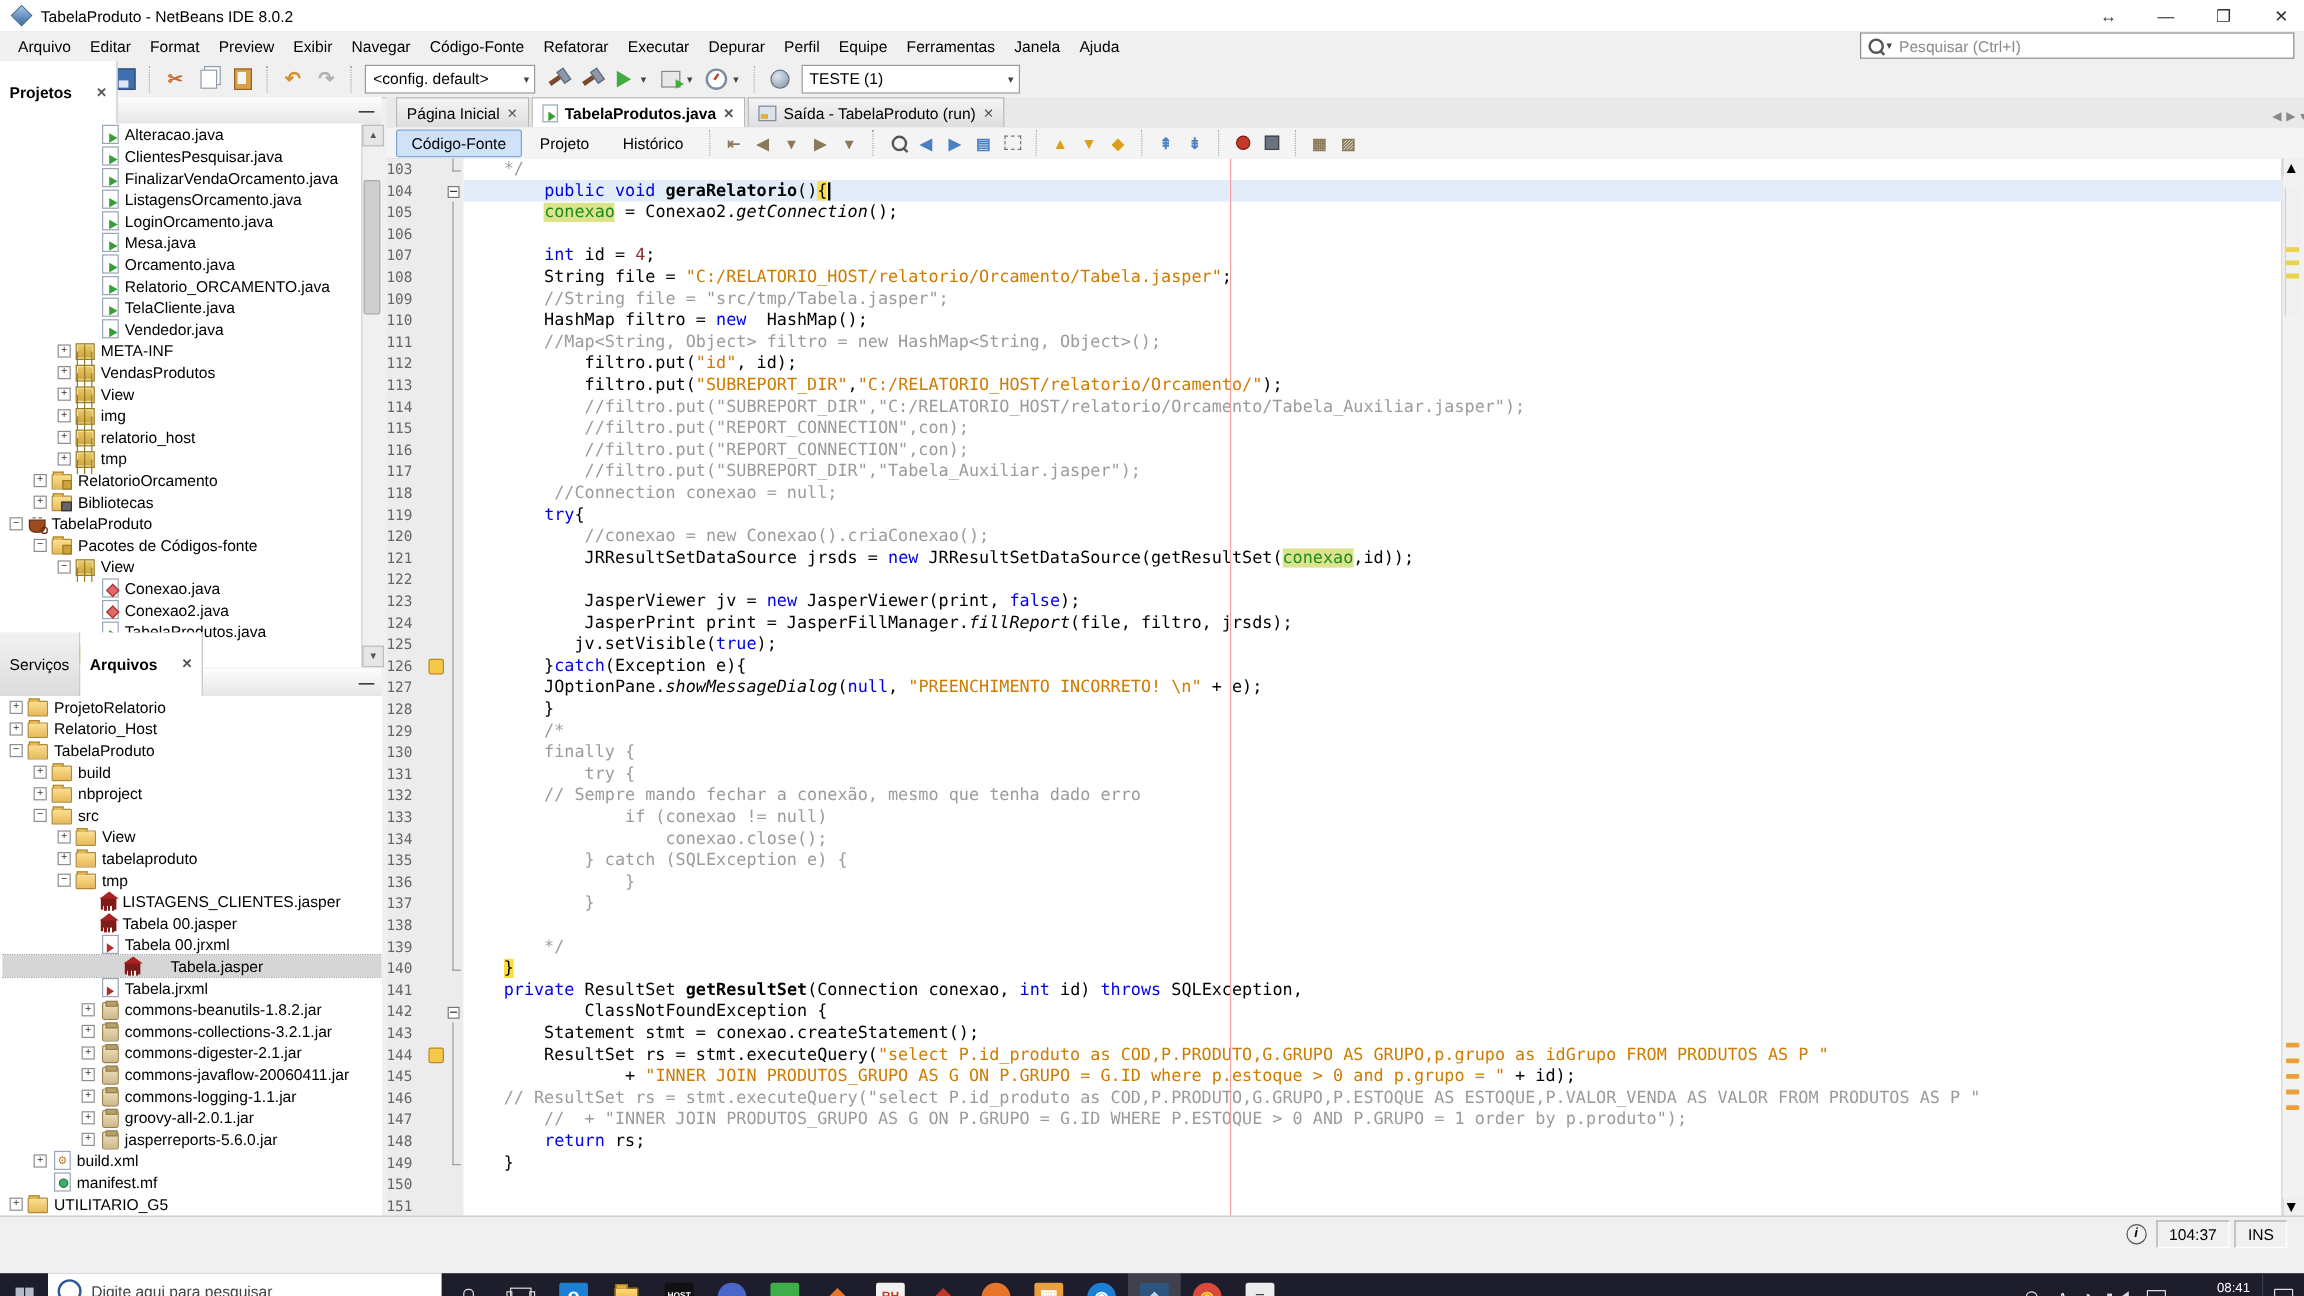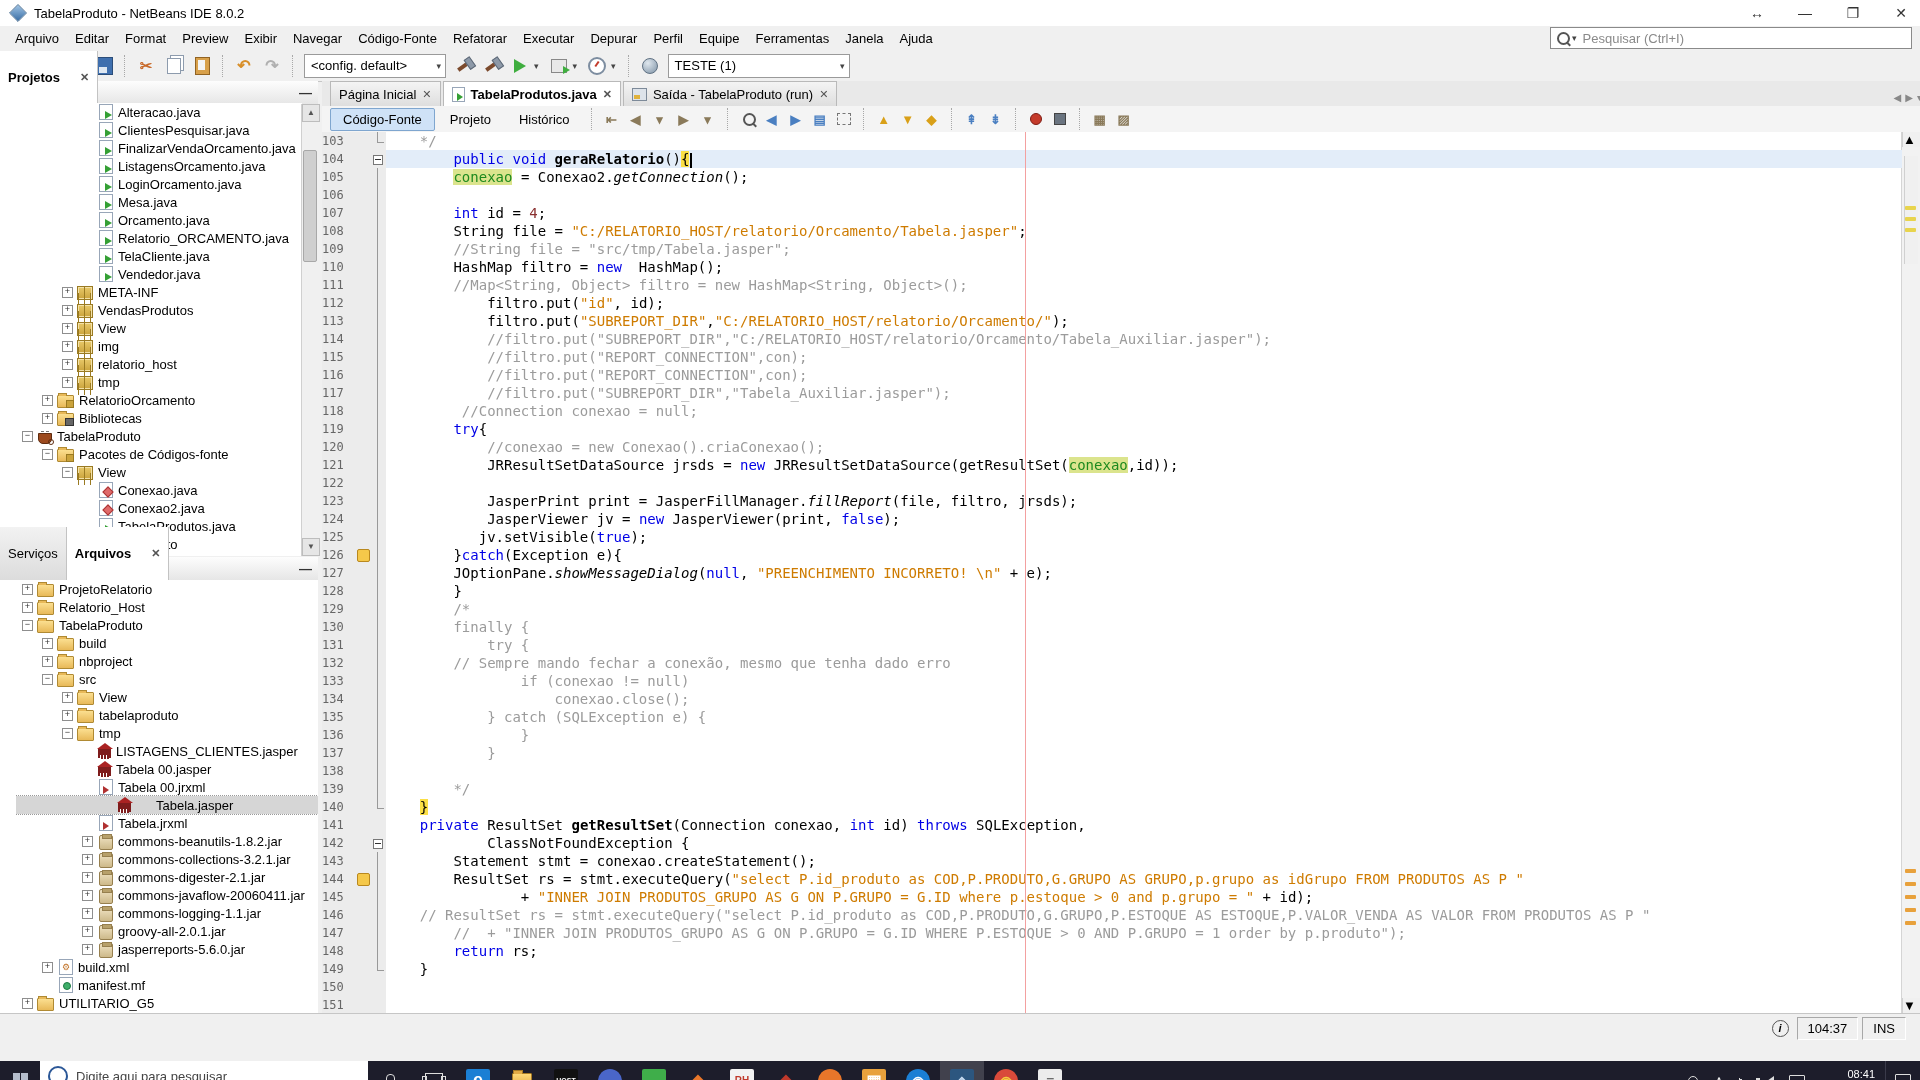--- a/index.html
+++ b/index.html
@@ -45,21 +45,21 @@
   .gauge{width:14px;height:14px;border:2px solid #7d8da0;border-radius:50%;position:relative;background:#fff;}
   .gauge::after{content:"";position:absolute;left:6px;top:2px;width:2px;height:6px;background:#c43a2a;transform:rotate(35deg);}
   .ball{width:14px;height:14px;border-radius:50%;background:radial-gradient(circle at 35% 30%,#dfe7ee,#7f93a6);border:1px solid #5f7183;}
   
   #leftcol{left:0;top:81px;width:318px;height:932px;background:#f0f0f0;}
   .panel-hdr{height:23px;background:linear-gradient(#fdfdfd,#e6e6e6);border-bottom:1px solid #b9b9b9;display:flex;align-items:flex-end;}
   .ptab{padding:18px 8px;border-right:1px solid #c3c3c3;display:flex;gap:20px;align-items:center;background:linear-gradient(#f2f2f2,#dcdcdc);height:17px;}
   .ptab.active{background:#fff;font-weight:bold;}
   .ptab .x{color:#555;font-size:11px;}
   .collapse{margin-left:auto;margin-right:6px;color:#333;font-weight:bold;align-self:center;}
-  .tree{position:absolute;left:16px;right:16px;overflow:hidden;background:#fff;}
+  .tree{position:absolute;left:2px;right:16px;overflow:hidden;background:#fff;}
   .treebg{position:absolute;left:0;right:0;background:#fff;}
   .trow{height:18px;display:flex;align-items:center;white-space:nowrap;}
   .trow.sel{background:#d6d6d6;outline:1px dotted #9a9a9a;gap:20px;}
   .exp{width:9px;height:9px;border:1px solid #8e8e8e;background:#fff;font-size:9px;line-height:7px;text-align:center;margin-right:4px;flex:none;color:#333;}
   .noexp{width:15px;flex:none;}
   .ticon{width:16px;height:15px;margin-right:5px;flex:none;position:relative;}
   
   .ic-java{background:#fff;border:1px solid #98a6b8;width:12px;height:14px;margin-left:2px;}
   .ic-java::after{content:"";position:absolute;left:5px;top:6px;width:0;height:0;border-left:7px solid #35a035;border-top:4px solid transparent;border-bottom:4px solid transparent;}
   .ic-class{background:#fff;border:1px solid #98a6b8;width:12px;height:14px;margin-left:2px;}
@@ -991,22 +991,22 @@
           <div class="cline"><span class="tk-p">            filtro.put(</span><span class="tk-s">"SUBREPORT_DIR"</span><span class="tk-p">,</span><span class="tk-s">"C:/RELATORIO_HOST/relatorio/Orcamento/"</span><span class="tk-p">);</span></div>
           <div class="cline"><span class="tk-c">            //filtro.put("SUBREPORT_DIR","C:/RELATORIO_HOST/relatorio/Orcamento/Tabela_Auxiliar.jasper");</span></div>
           <div class="cline"><span class="tk-c">            //filtro.put("REPORT_CONNECTION",con);</span></div>
           <div class="cline"><span class="tk-c">            //filtro.put("REPORT_CONNECTION",con);</span></div>
           <div class="cline"><span class="tk-c">            //filtro.put("SUBREPORT_DIR","Tabela_Auxiliar.jasper");</span></div>
           <div class="cline"><span class="tk-c">         //Connection conexao = null;</span></div>
           <div class="cline"><span class="tk-p">        </span><span class="tk-k">try</span><span class="tk-p">{</span></div>
           <div class="cline"><span class="tk-c">            //conexao = new Conexao().criaConexao();</span></div>
           <div class="cline"><span class="tk-p">            JRResultSetDataSource jrsds = </span><span class="tk-k">new</span><span class="tk-p"> JRResultSetDataSource(getResultSet(</span><span class="tk-ho">conexao</span><span class="tk-p">,id));</span></div>
           <div class="cline"></div>
+          <div class="cline"><span class="tk-p">            JasperViewer jv = </span><span class="tk-k">new</span><span class="tk-p"> JasperViewer(print, </span><span class="tk-k">false</span><span class="tk-p">);</span></div>
           <div class="cline"><span class="tk-p">            JasperPrint print = JasperFillManager.</span><span class="tk-i">fillReport</span><span class="tk-p">(file, filtro, jrsds);</span></div>
-          <div class="cline"><span class="tk-p">            JasperViewer jv = </span><span class="tk-k">new</span><span class="tk-p"> JasperViewer(print, </span><span class="tk-k">false</span><span class="tk-p">);</span></div>
           <div class="cline"><span class="tk-p">           jv.setVisible(</span><span class="tk-k">true</span><span class="tk-p">);</span></div>
           <div class="cline"><span class="tk-p">        }</span><span class="tk-k">catch</span><span class="tk-p">(</span><span class="tk-p">Exception</span><span class="tk-p"> e){</span></div>
           <div class="cline"><span class="tk-p">        JOptionPane.</span><span class="tk-i">showMessageDialog</span><span class="tk-p">(</span><span class="tk-k">null</span><span class="tk-p">, </span><span class="tk-s">"PREENCHIMENTO INCORRETO! \n"</span><span class="tk-p"> + e);</span></div>
           <div class="cline"><span class="tk-p">        }</span></div>
           <div class="cline"><span class="tk-c">        /*</span></div>
           <div class="cline"><span class="tk-c">        finally {</span></div>
           <div class="cline"><span class="tk-c">            try {</span></div>
           <div class="cline"><span class="tk-c">        // Sempre mando fechar a conexão, mesmo que tenha dado erro</span></div>
           <div class="cline"><span class="tk-c">                if (conexao != null)</span></div>
           <div class="cline"><span class="tk-c">                    conexao.close();</span></div>

